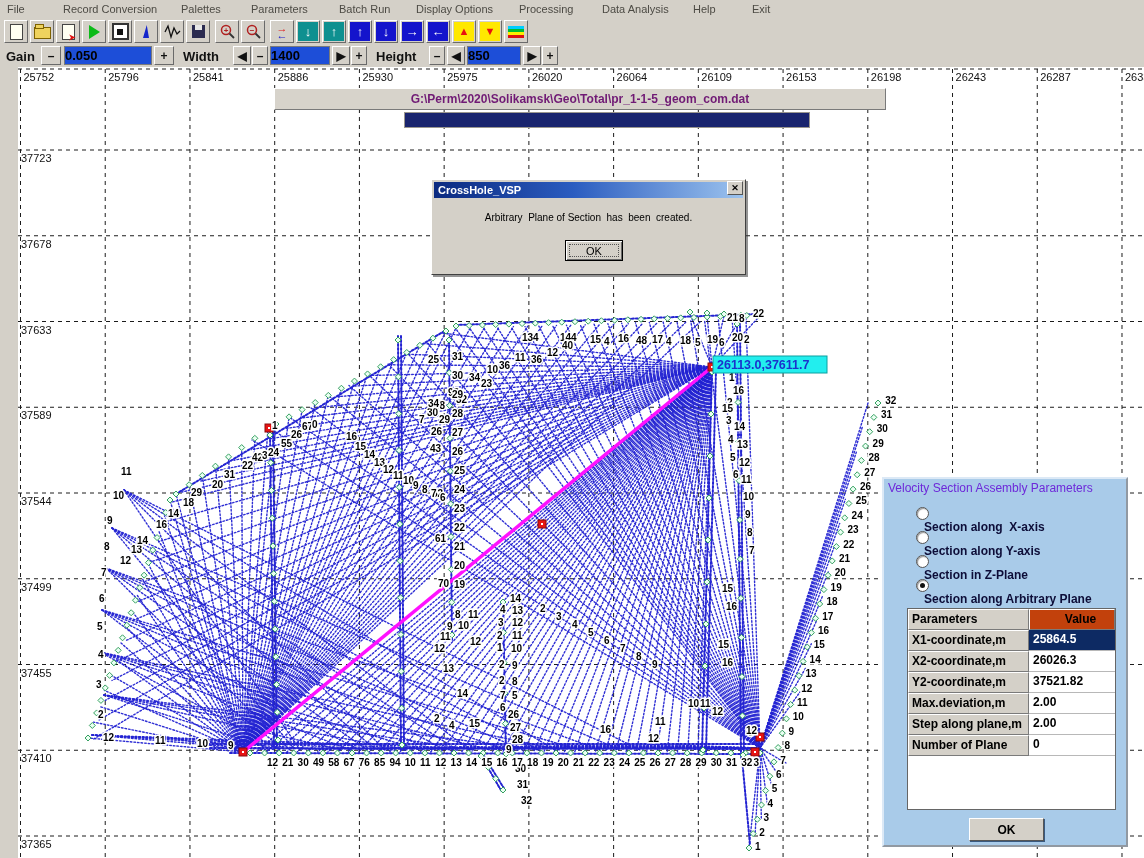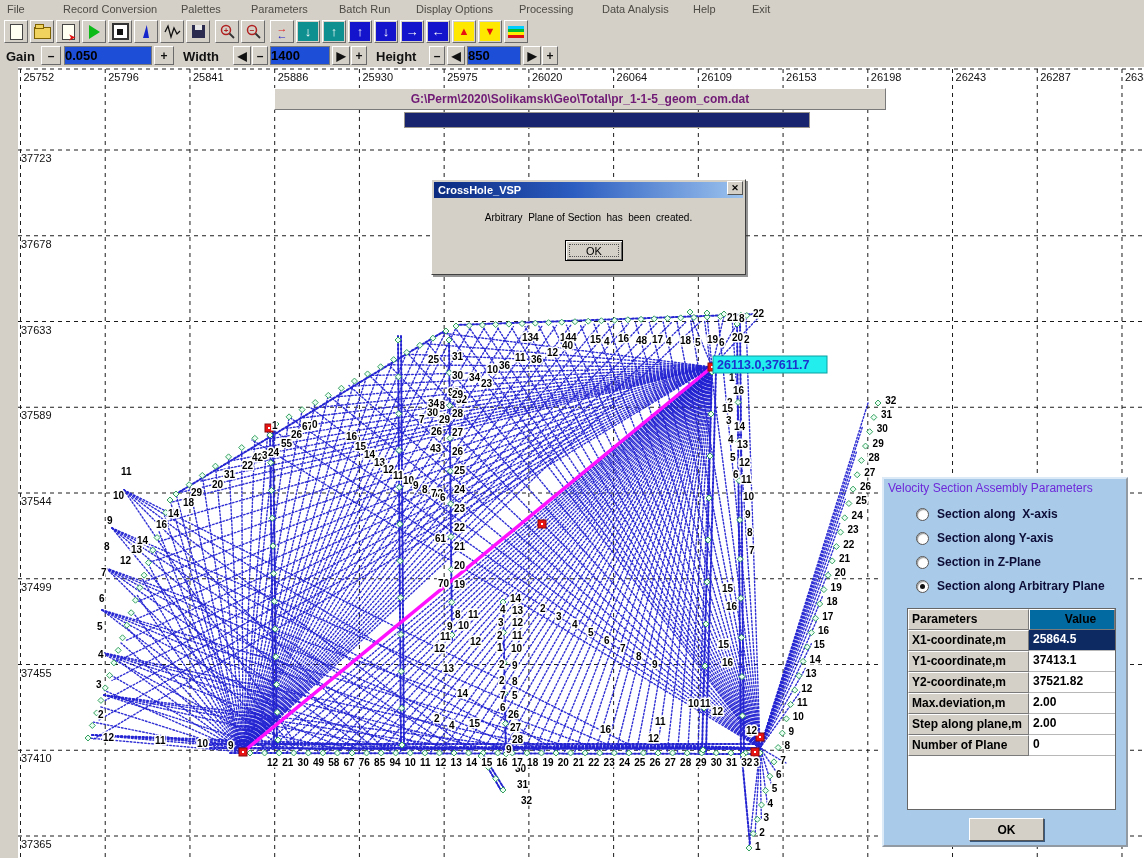--- a/index.html
+++ b/index.html
@@ -62,32 +62,32 @@
           display:flex;align-items:center;justify-content:center;box-sizing:border-box;}
   #dialog-msg{position:absolute;left:0;top:32px;width:100%;text-align:center;font-size:10px;color:#000;white-space:pre;}
   #dialog-ok{position:absolute;left:133px;top:60px;width:58px;height:21px;background:#d4d0c8;
           border:1px solid #000;box-shadow:inset 1px 1px 0 #fff,inset -1px -1px 0 #6a6a6a;
           font-size:11px;color:#000;display:flex;align-items:center;justify-content:center;box-sizing:border-box;}
   #dialog-ok i{position:absolute;left:3px;top:3px;right:3px;bottom:3px;border:1px dotted #555;font-style:normal;}
   
   #panel{position:absolute;left:882px;top:477px;width:246px;height:370px;background:#a9cbe9;
          border:2px outset #dce9f6;box-sizing:border-box;}
   #panel-title{position:absolute;left:4px;top:2px;font-size:12px;font-weight:normal;color:#6d28d9;white-space:pre;}
-  .radio-row{position:absolute;left:32px;display:flex;align-items:center;}
+  .radio-row{position:absolute;left:32px;display:flex;align-items:flex-start;flex-direction:column;}
   .radio-circle{width:11px;height:11px;border-radius:50%;background:#fff;
          border:1px solid #555;box-shadow:inset 1px 1px 1px #999;position:relative;}
   .radio-circle.sel:before{content:"";position:absolute;left:3px;top:3px;width:5px;height:5px;border-radius:50%;background:#111;}
   .radio-label{margin-left:8px;font-size:12px;font-weight:bold;color:#0d0d38;white-space:pre;}
   #ptable{position:absolute;left:23px;top:129px;width:209px;height:202px;background:#fff;border:1px solid #666;box-sizing:border-box;}
   .prow{display:flex;height:21px;box-sizing:border-box;}
   .pcell-l{width:121px;background:#d4d0c8;border:1px solid;border-color:#fff #7a7a7a #7a7a7a #fff;
            box-sizing:border-box;font-size:12px;font-weight:bold;color:#000;padding:2px 0 0 3px;}
   .pcell-r{flex:1;background:#fff;border-bottom:1px solid #b8b8b8;box-sizing:border-box;
            font-size:12px;font-weight:bold;color:#000;padding:2px 0 0 4px;}
-  .prow.hdr .pcell-r{text-align:center;background:#0369a1;border:1px solid;border-color:#fff #7a7a7a #7a7a7a #fff;padding-left:17px;}
+  .prow.hdr .pcell-r{text-align:center;background:#c2410c;border:1px solid;border-color:#fff #7a7a7a #7a7a7a #fff;padding-left:17px;}
   .pcell-r.sel{background:#0d2a63;color:#fff;}
   #panel-ok{position:absolute;left:85px;top:339px;width:75px;height:23px;background:#d4d0c8;
          border:1px solid;border-color:#fff #555 #555 #fff;box-shadow:1px 1px 0 #3a5a80;
          font-size:12px;font-weight:bold;color:#000;display:flex;align-items:center;justify-content:center;box-sizing:border-box;}
 </style>
 </head>
 <body>
 
 <div id="menubar">
     <span class="menu-item" style="left: 7px;">File</span>
@@ -1037,22 +1037,22 @@
   <div id="ptable">
       <div class="prow hdr">
         <div class="pcell-l">Parameters</div>
                <div class="pcell-r">Value</div>
       </div>
       <div class="prow">
         <div class="pcell-l">X1-coordinate,m</div>
                  <div class="pcell-r sel">25864.5</div>
       </div>
       <div class="prow">
-        <div class="pcell-l">Y1-coordinate,m</div>
-                 <div class="pcell-r">37413.1</div>
+        <div class="pcell-l">X2-coordinate,m</div>
+                 <div class="pcell-r">26026.3</div>
       </div>
       <div class="prow">
         <div class="pcell-l">Y2-coordinate,m</div>
                  <div class="pcell-r">37521.82</div>
       </div>
       <div class="prow">
         <div class="pcell-l">Max.deviation,m</div>
                  <div class="pcell-r">2.00</div>
       </div>
       <div class="prow">

